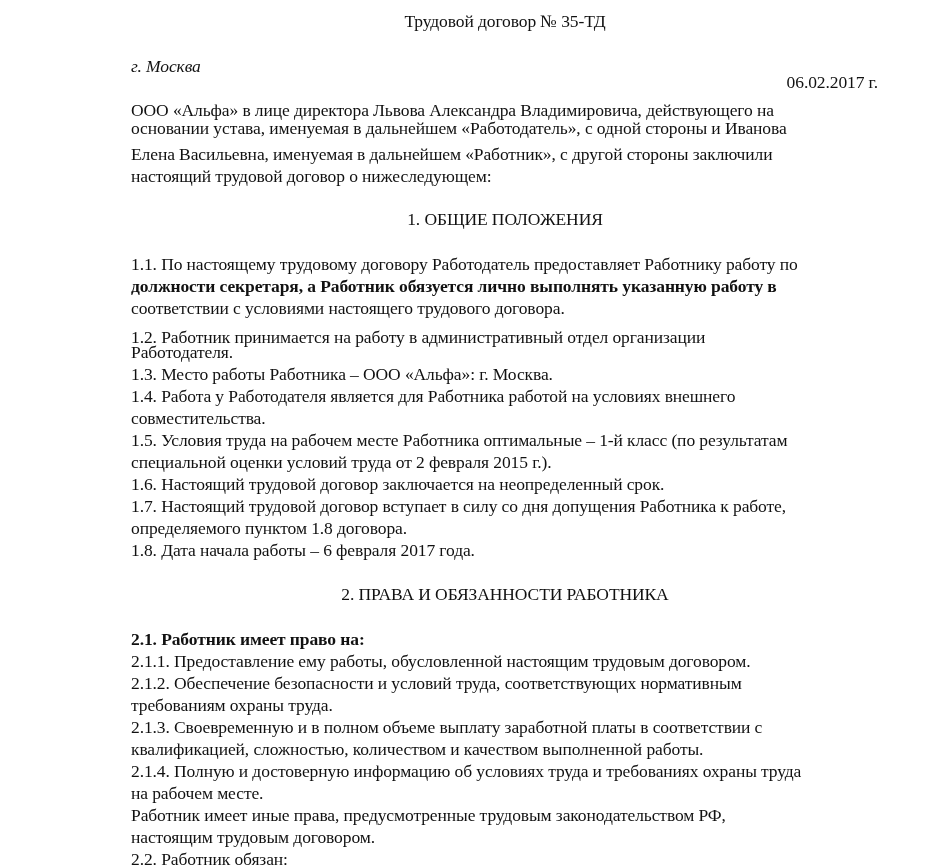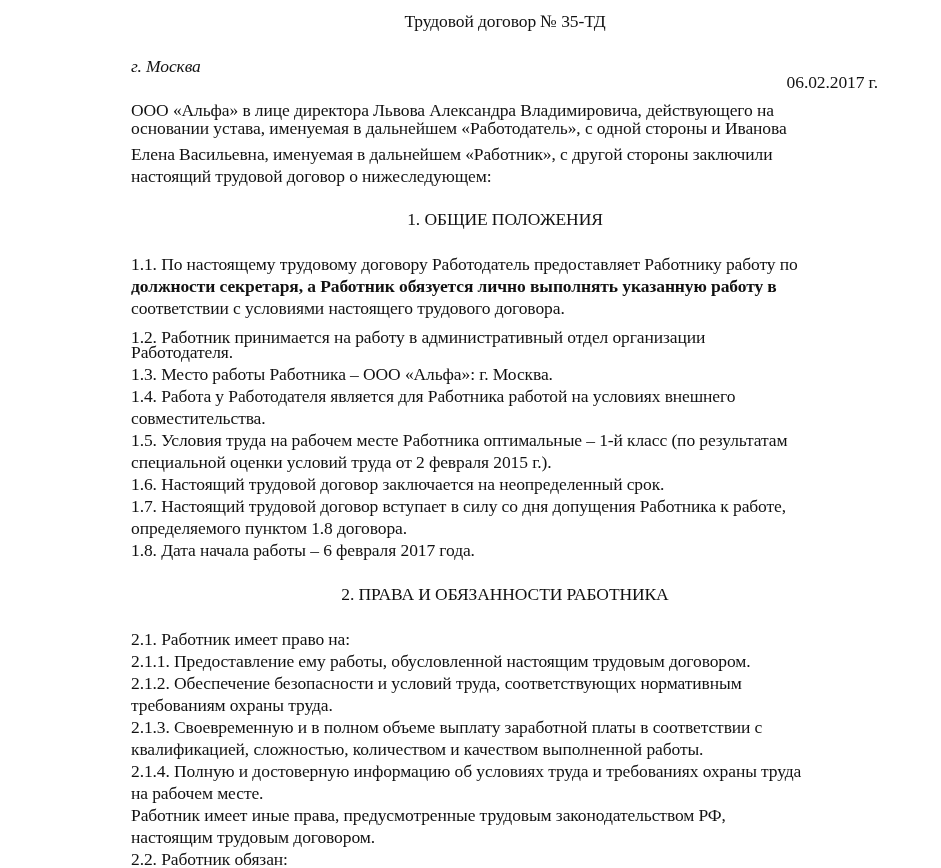--- a/index.html
+++ b/index.html
@@ -71,21 +71,21 @@
     <div class="line" style="top:429px;">1.5. Условия труда на рабочем месте Работника оптимальные – 1-й класс (по результатам</div>
     <div class="line" style="top:451px;">специальной  оценки условий труда от 2 февраля 2015 г.).</div>
     <div class="line" style="top:473px;">1.6. Настоящий трудовой договор заключается на неопределенный срок.</div>
     <div class="line" style="top:495px;">1.7. Настоящий трудовой договор вступает  в силу со дня допущения Работника к работе,</div>
     <div class="line" style="top:517px;">определяемого пунктом  1.8 договора.</div>
     <div class="line" style="top:539px;text-align:right;">1.8. Дата начала работы – 6 февраля 2017 года.</div>
   </div>
 
   <div>
     <div class="line center" style="top:583px;">2. ПРАВА И ОБЯЗАННОСТИ РАБОТНИКА</div>
-    <div class="line" style="top:628px;">2.1. Работник имеет  право на:</div>
+    <div class="line" style="top:628px;font-weight:bold;">2.1. Работник имеет  право на:</div>
     <div class="line" style="top:650px;">2.1.1. Предоставление  ему работы, обусловленной настоящим  трудовым договором.</div>
     <div class="line" style="top:672px;">2.1.2. Обеспечение  безопасности  и условий  труда,  соответствующих  нормативным</div>
     <div class="line" style="top:694px;">требованиям охраны труда.</div>
     <div class="line" style="top:716px;">2.1.3. Своевременную  и в полном объеме выплату заработной платы в соответствии  с</div>
     <div class="line" style="top:738px;">квалификацией,  сложностью, количеством и качеством выполненной работы.</div>
     <div class="line" style="top:760px;">2.1.4. Полную и достоверную информацию об условиях труда и требованиях охраны труда</div>
     <div class="line" style="top:782px;">на рабочем месте.</div>
     <div class="line" style="top:804px;">Работник имеет иные права, предусмотренные трудовым законодательством РФ,</div>
     <div class="line" style="top:826px;">настоящим трудовым договором.</div>
     <div class="line" style="top:848px;">2.2. Работник обязан:</div>

